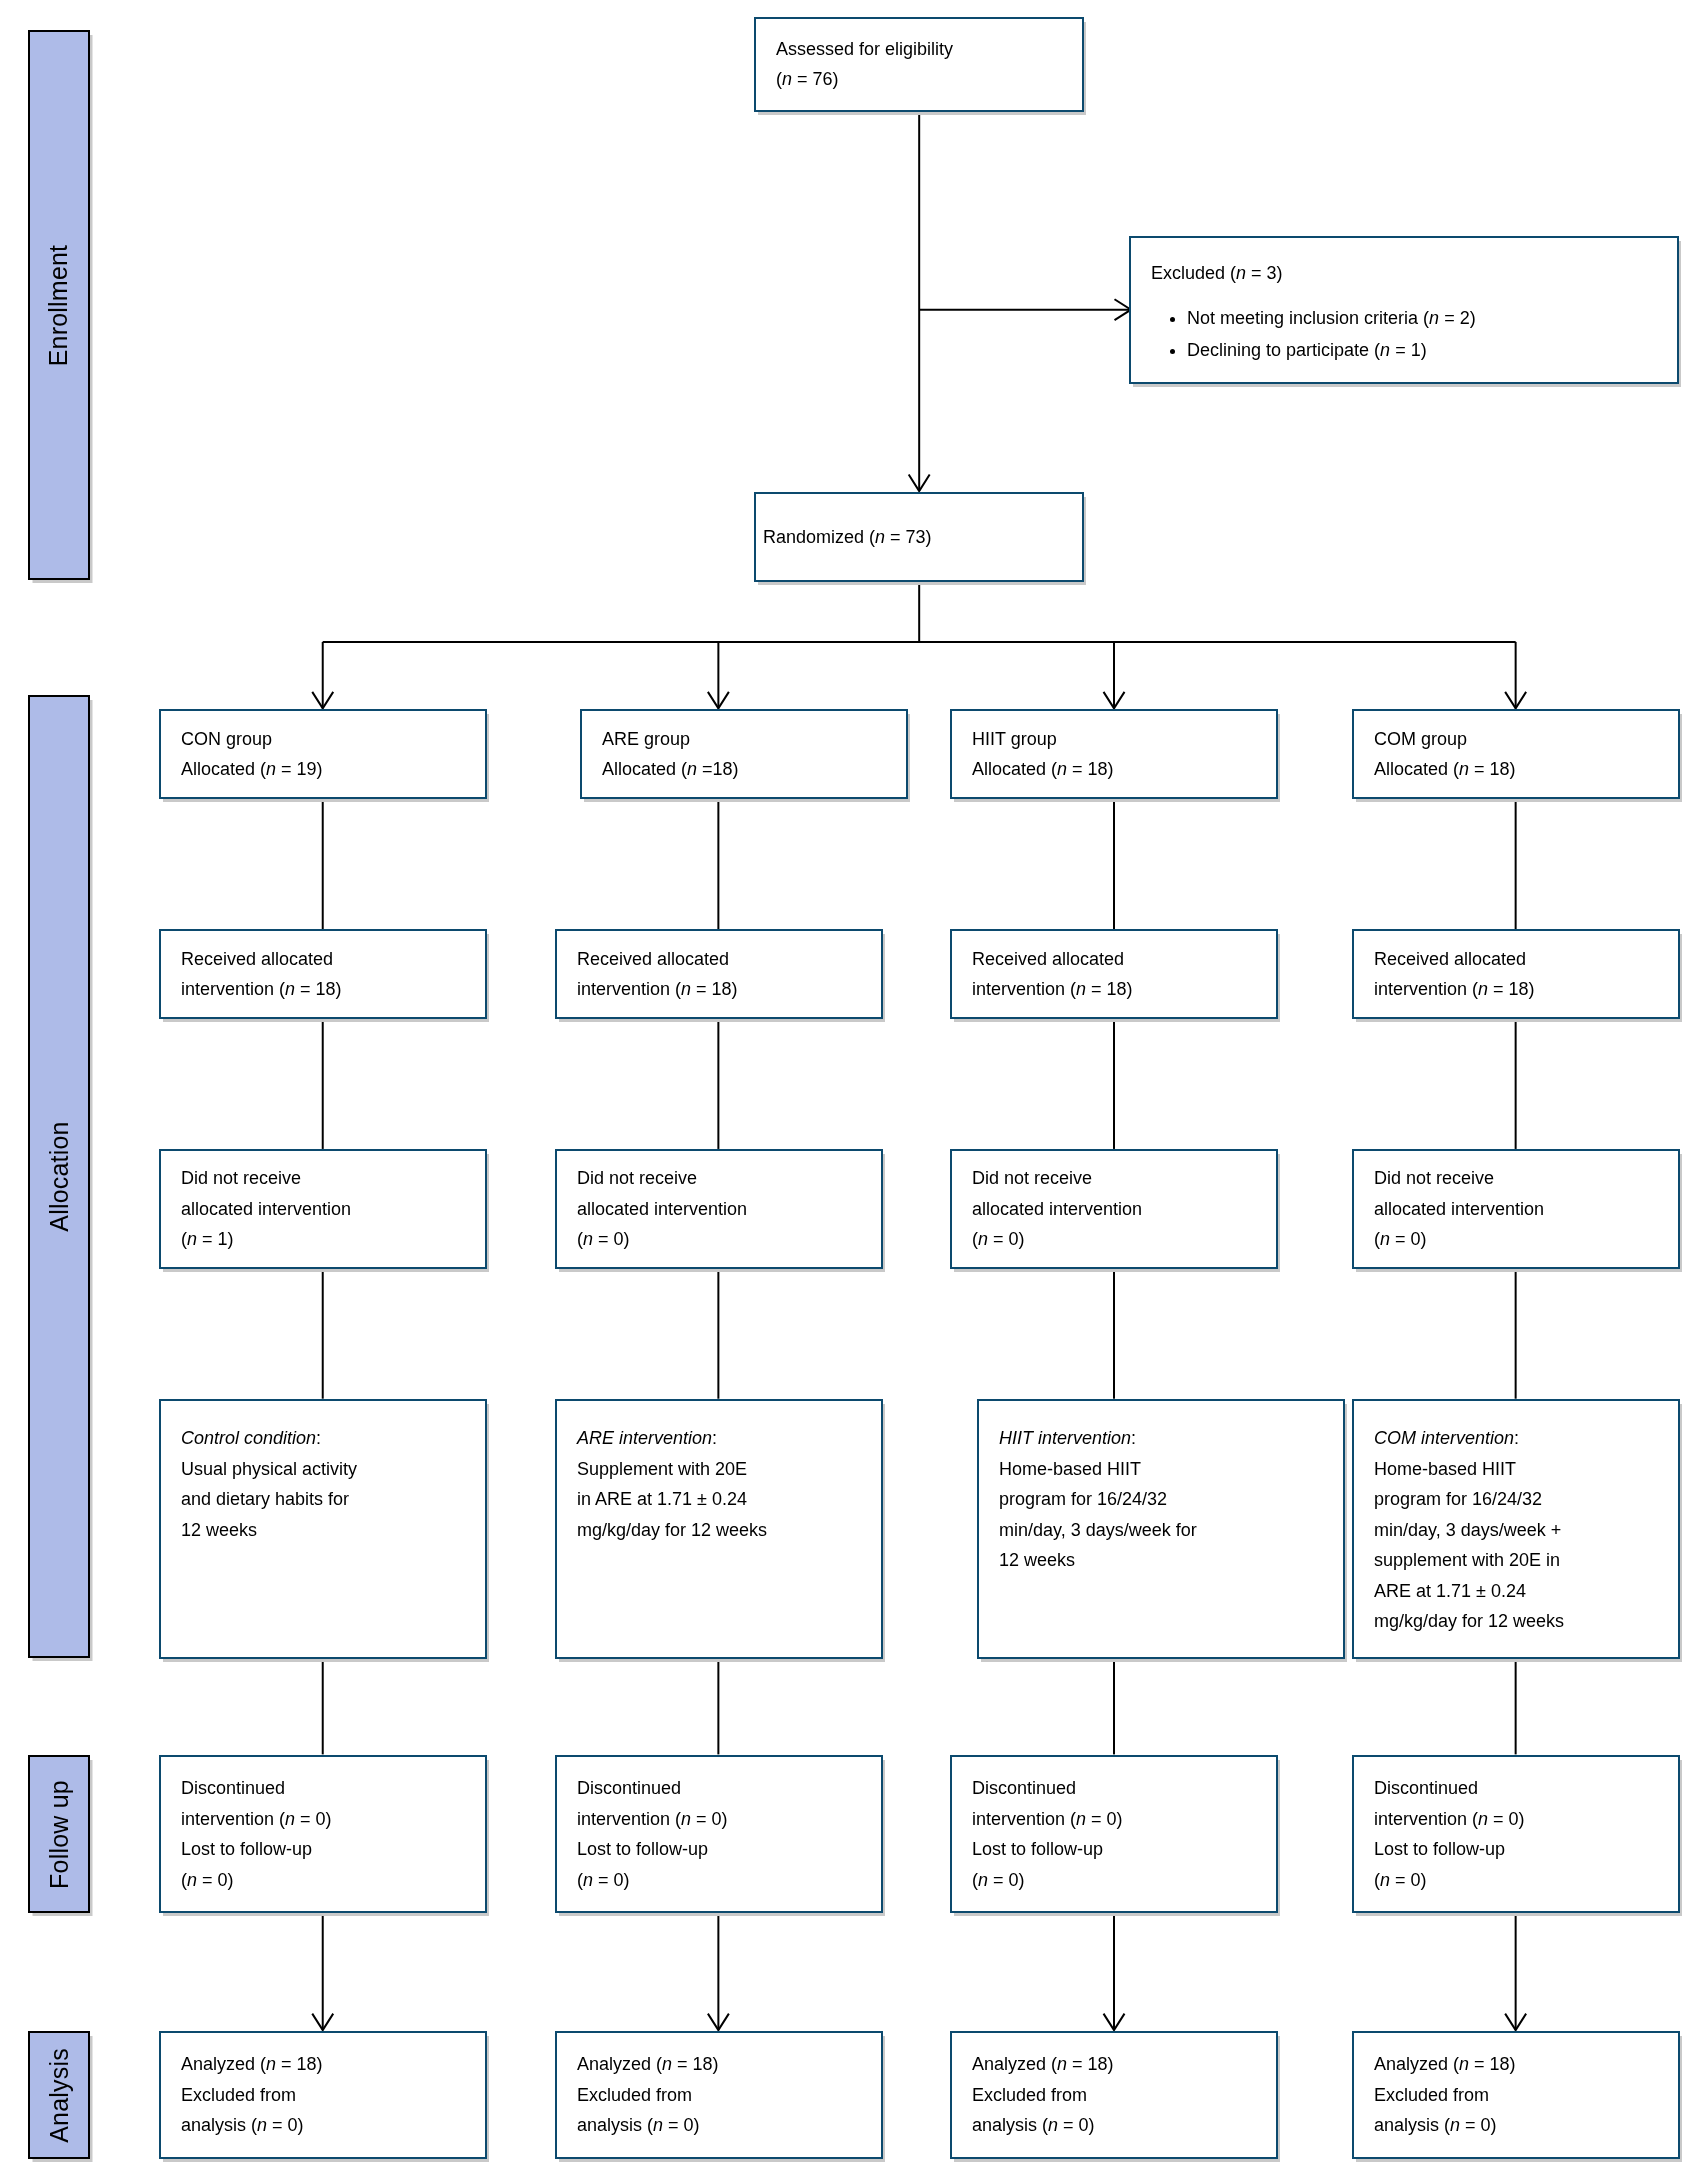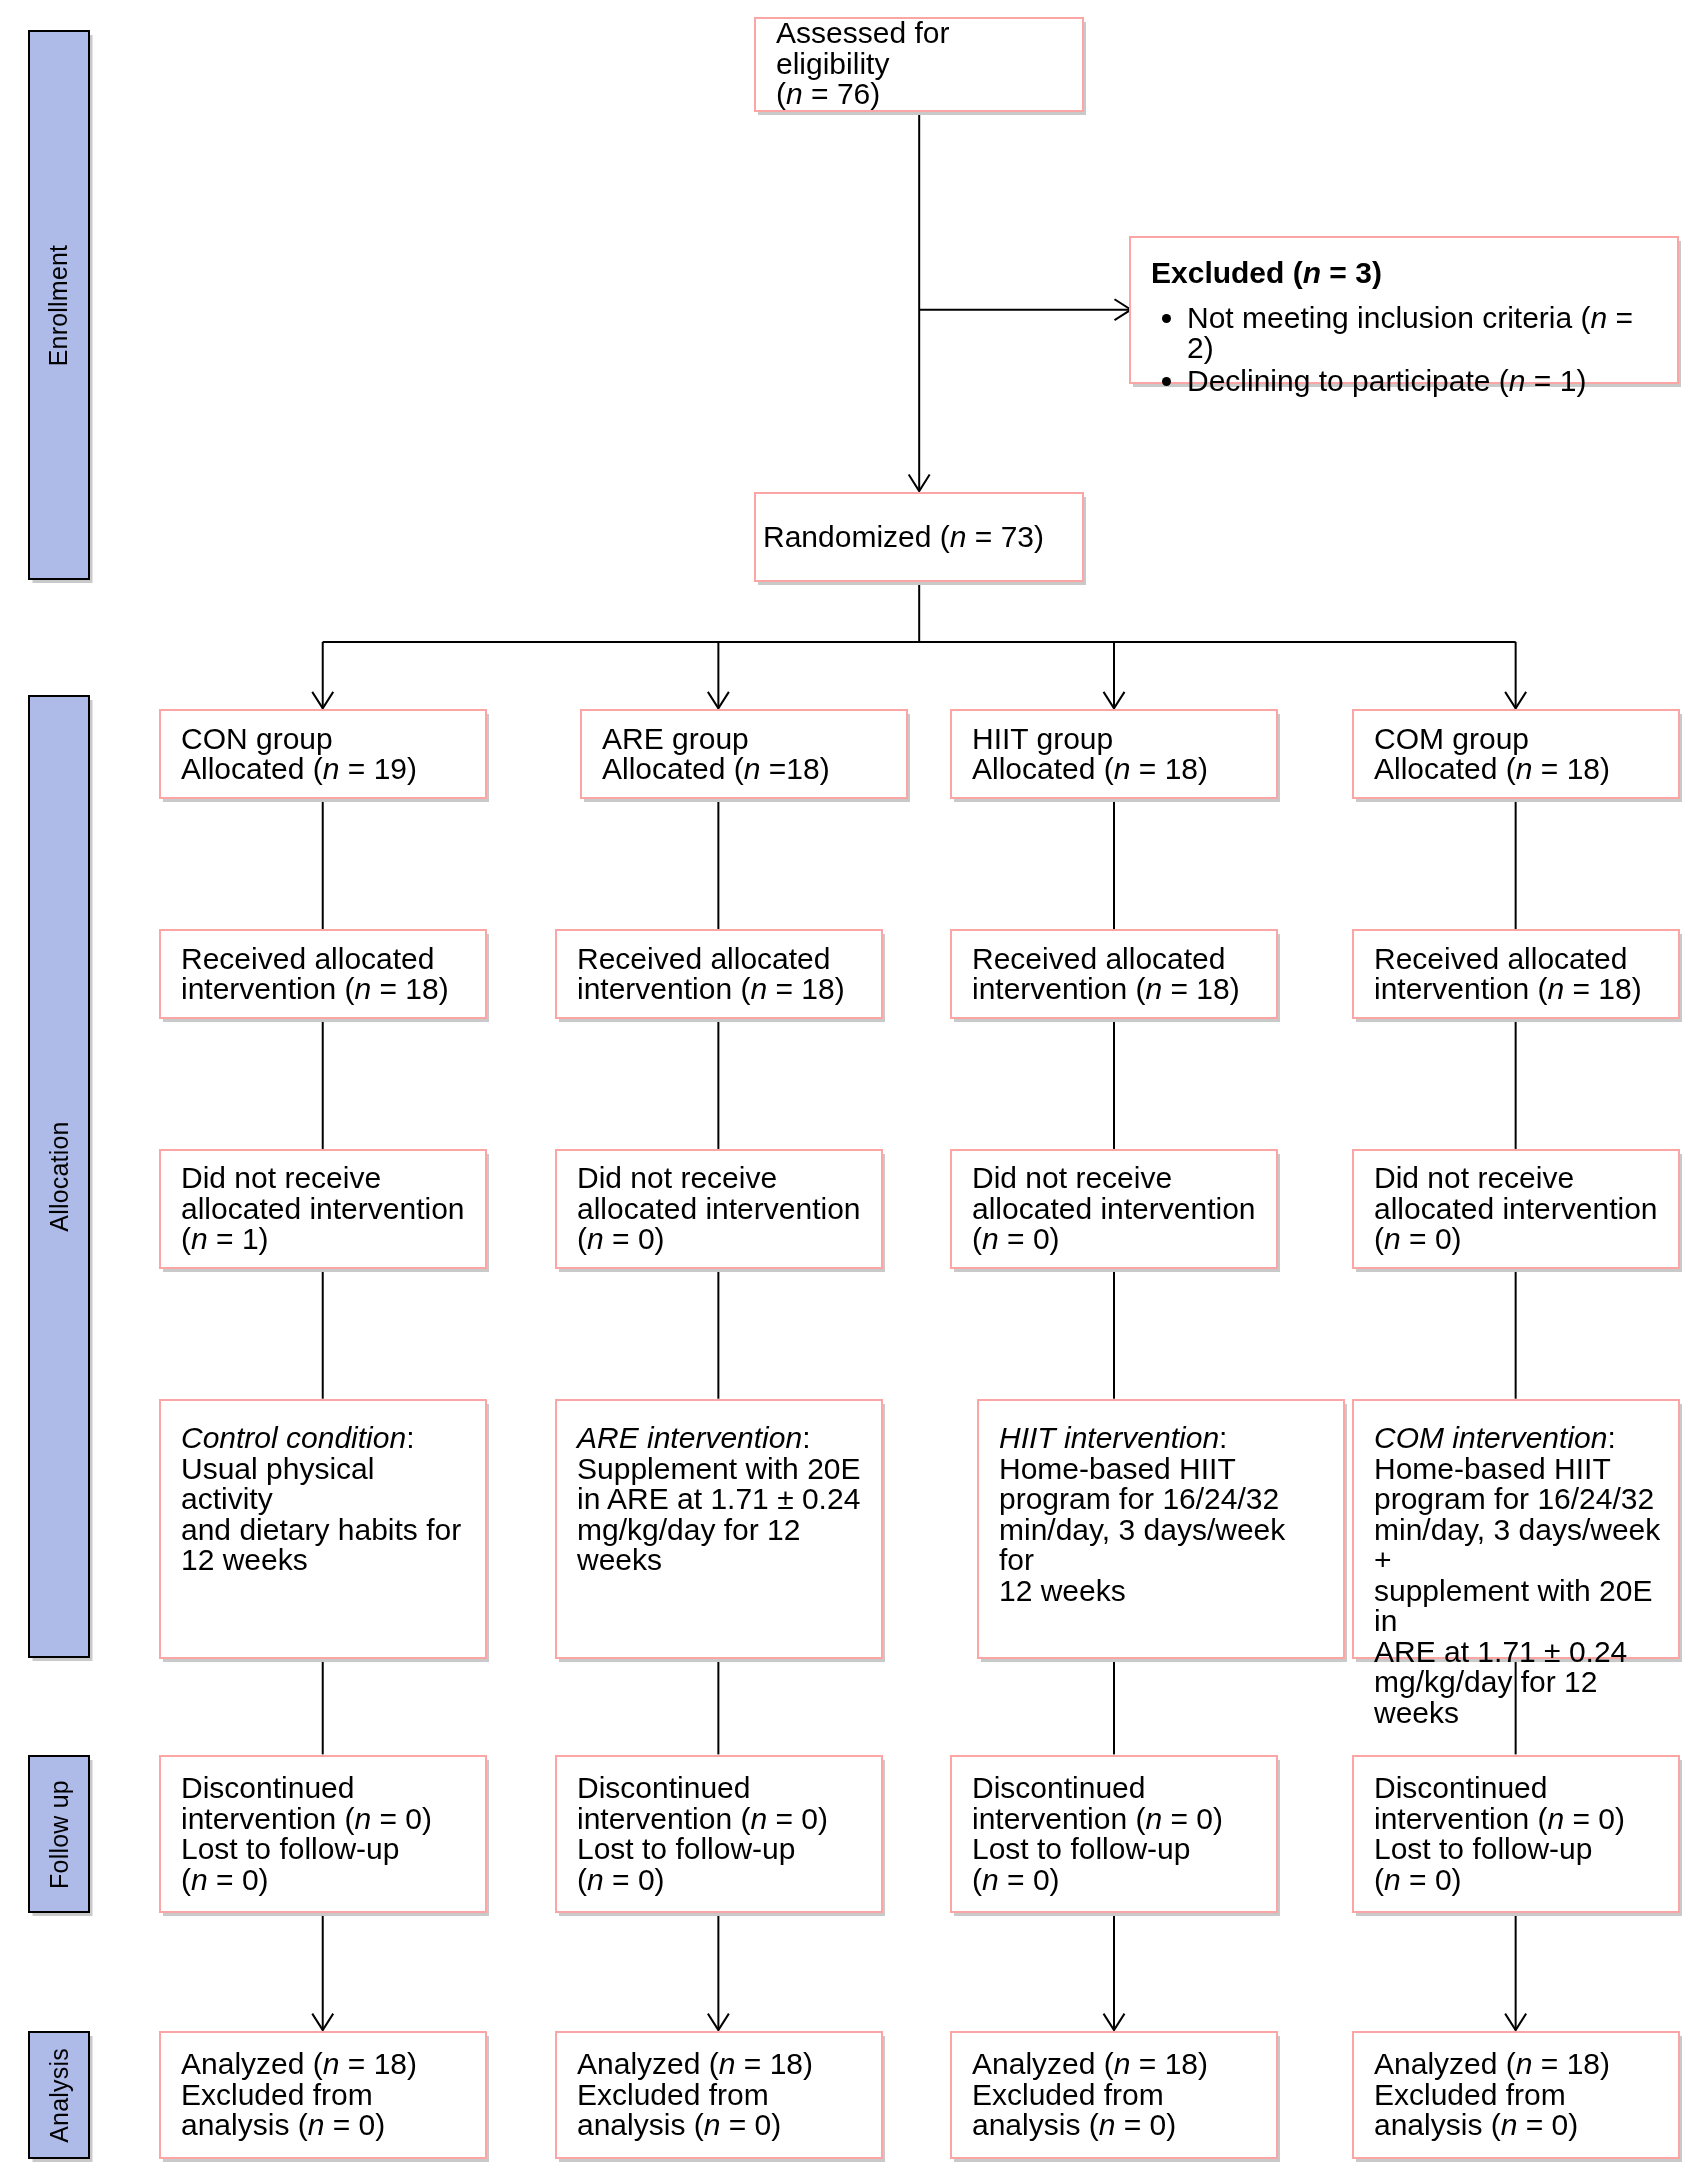--- a/index.html
+++ b/index.html
@@ -31,36 +31,36 @@
   .band .vlabel {
     transform: rotate(-90deg);
     white-space: nowrap;
     font-size: 25px;
     letter-spacing: 0.2px;
   }
   .box {
     position: absolute;
     box-sizing: border-box;
     background: #ffffff;
-    border: 2px solid #fca5a5;
+    border: 2px solid #0c4a6e;
     box-shadow: 3px 4px 0 -1px #c9c9c9;
-    font-size: 30px;
+    font-size: 18px;
     line-height: 30.5px;
     z-index: 1;
     padding: 14px 15px 14px 20px;
   }
   .box.center {
     display: flex;
     align-items: center;
   }
   .box.top {
     padding-top: 22px;
   }
   .box .txt { display: block; }
-  .excl-title { margin: 5px 0 14px 0; font-weight: bold; }
+  .excl-title { margin: 5px 0 14px 0; }
   .excl-list {
     margin: 0;
     padding-left: 36px;
     list-style: disc;
   }
   .excl-list li { margin: 0 0 2px 0; }
   i { font-style: italic; }
 </style>
 </head>
 <body>

